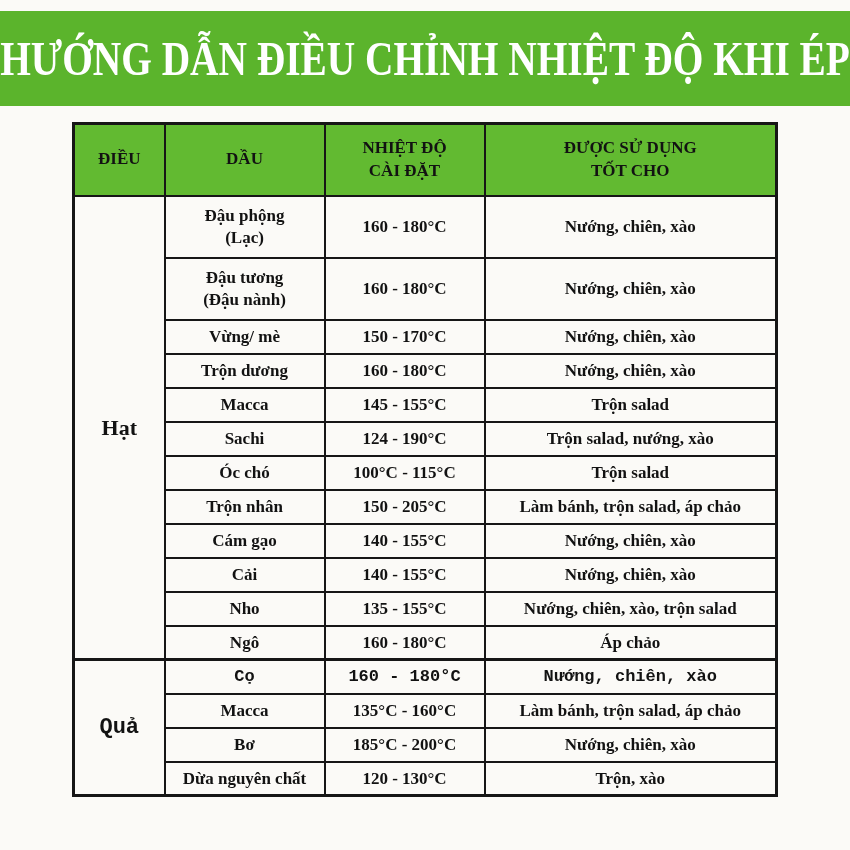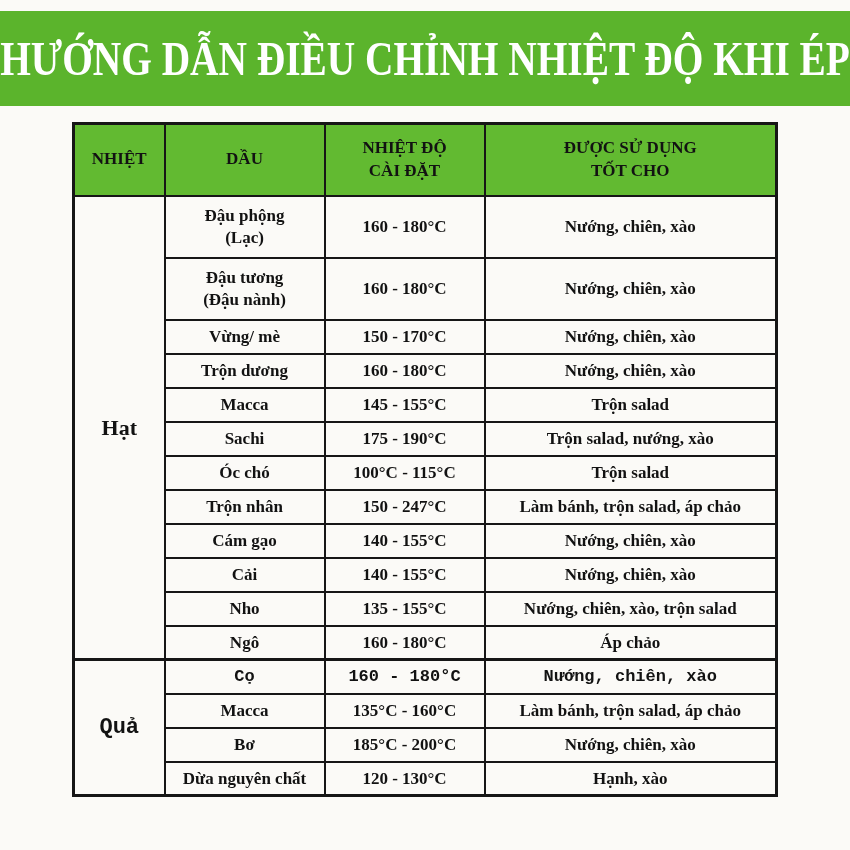--- a/index.html
+++ b/index.html
@@ -68,21 +68,21 @@
 
 <table class="temp-table">
   <colgroup>
     <col class="c-loai">
       <col class="c-dau">
       <col class="c-nhiet">
       <col class="c-dung">
   </colgroup>
   <thead>
     <tr>
-        <th>NHIỆT</th>
+        <th>ĐIỀU</th>
         <th>DẦU</th>
         <th>NHIỆT ĐỘ
 CÀI ĐẶT</th>
         <th>ĐƯỢC SỬ DỤNG
 TỐT CHO</th>
       </tr>
   </thead>
   <tbody>
       <tr class="tall">
         <td rowspan="12" class="group-cell">Hạt</td>
@@ -107,31 +107,31 @@
         <td class="temp-cell">160 - 180°C</td>
         <td class="use-cell">Nướng, chiên, xào</td>
       </tr>
       <tr>
         <td class="oil-cell">Macca</td>
         <td class="temp-cell">145 - 155°C</td>
         <td class="use-cell">Trộn salad</td>
       </tr>
       <tr>
         <td class="oil-cell">Sachi</td>
-        <td class="temp-cell">175 - 190°C</td>
+        <td class="temp-cell">124 - 190°C</td>
         <td class="use-cell">Trộn salad, nướng, xào</td>
       </tr>
       <tr>
         <td class="oil-cell">Óc chó</td>
         <td class="temp-cell">100°C - 115°C</td>
         <td class="use-cell">Trộn salad</td>
       </tr>
       <tr>
         <td class="oil-cell">Trộn nhân</td>
-        <td class="temp-cell">150 - 247°C</td>
+        <td class="temp-cell">150 - 205°C</td>
         <td class="use-cell">Làm bánh, trộn salad, áp chảo</td>
       </tr>
       <tr>
         <td class="oil-cell">Cám gạo</td>
         <td class="temp-cell">140 - 155°C</td>
         <td class="use-cell">Nướng, chiên, xào</td>
       </tr>
       <tr>
         <td class="oil-cell">Cải</td>
         <td class="temp-cell">140 - 155°C</td>
@@ -159,16 +159,16 @@
         <td class="use-cell">Làm bánh, trộn salad, áp chảo</td>
       </tr>
       <tr>
         <td class="oil-cell">Bơ</td>
         <td class="temp-cell">185°C - 200°C</td>
         <td class="use-cell">Nướng, chiên, xào</td>
       </tr>
       <tr>
         <td class="oil-cell">Dừa nguyên chất</td>
         <td class="temp-cell">120 - 130°C</td>
-        <td class="use-cell">Hạnh, xào</td>
+        <td class="use-cell">Trộn, xào</td>
       </tr>
     </tbody>
 </table>
 
 </body></html>

